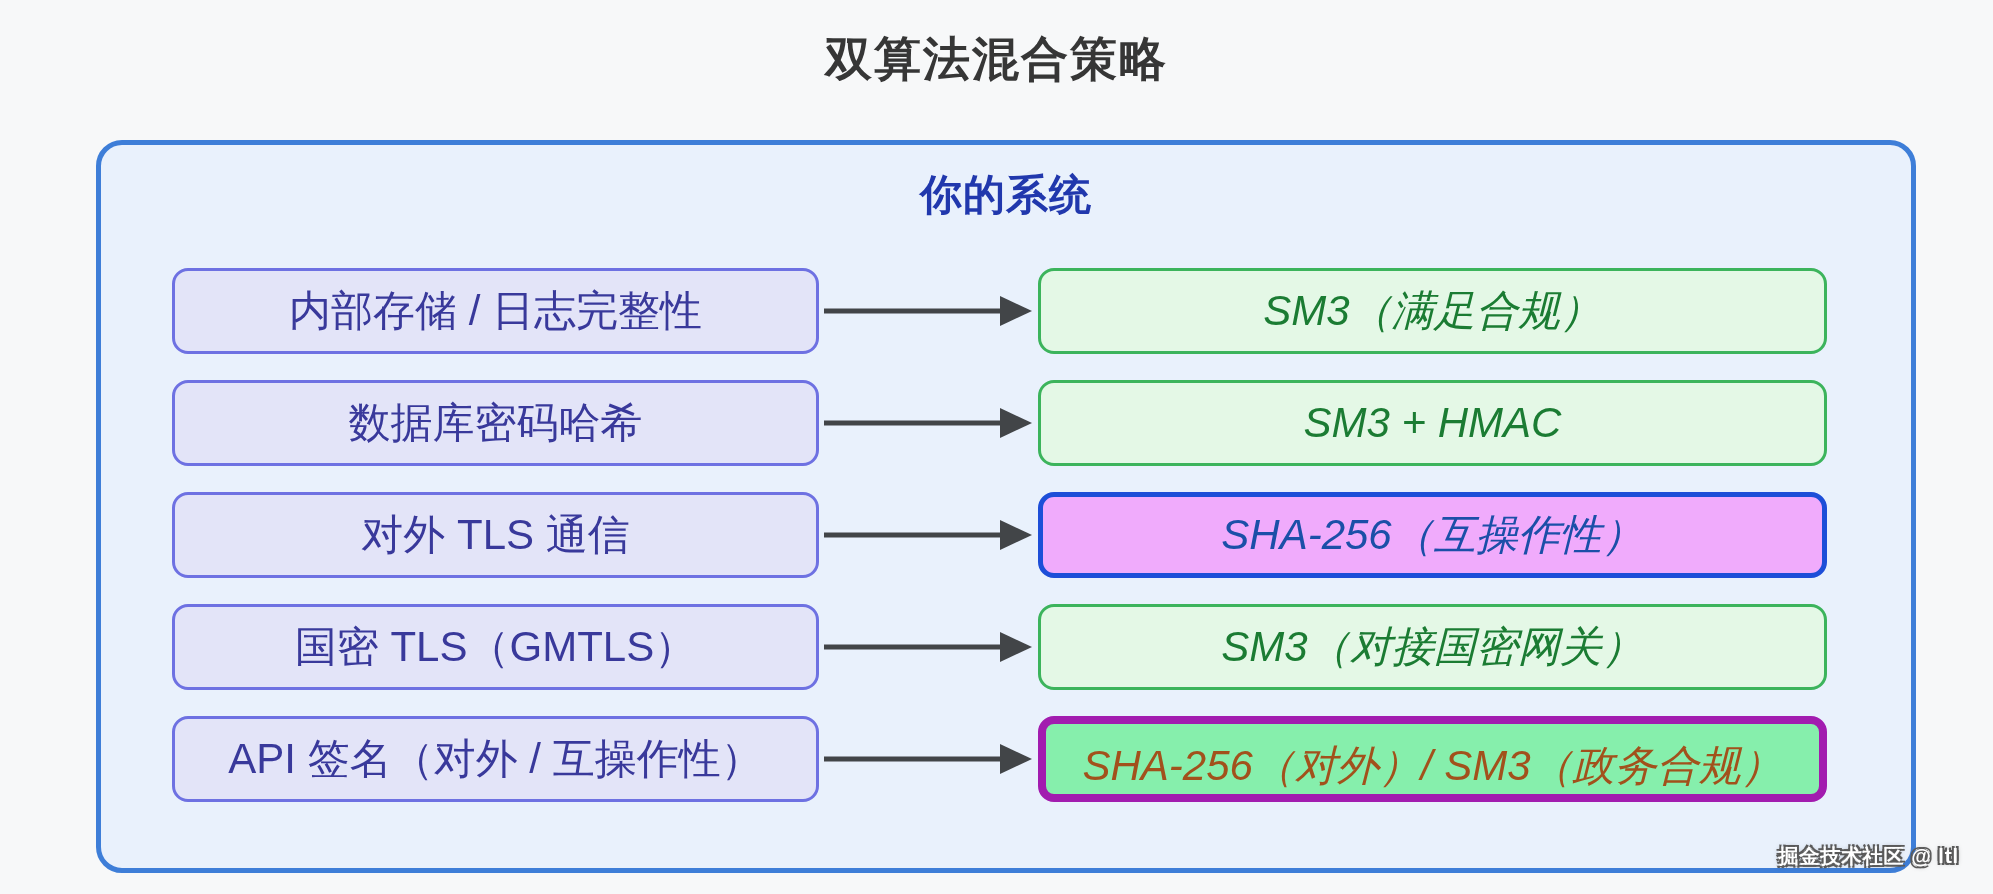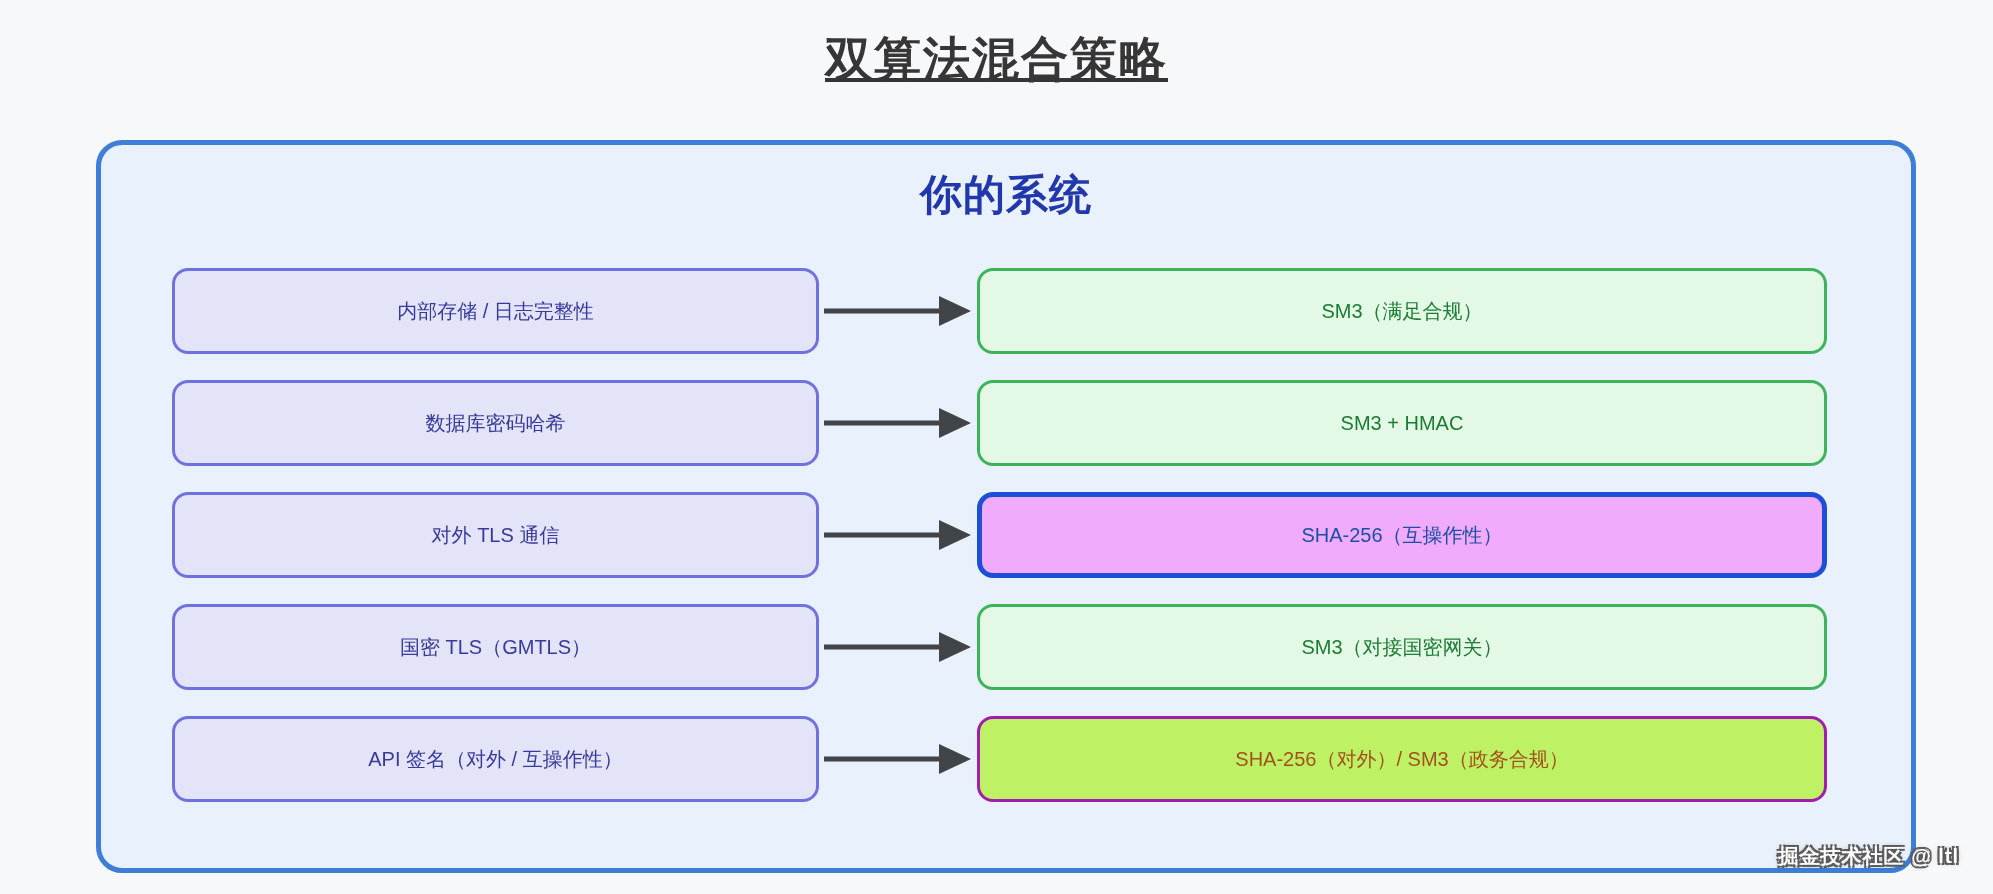--- a/index.html
+++ b/index.html
@@ -18,21 +18,20 @@
   .main-title {
     position: absolute;
     top: 28px;
     left: 0;
     width: 100%;
     text-align: center;
     font-size: 47px;
     font-weight: 700;
     color: #363636;
     letter-spacing: 2px;
-    text-decoration: underline;
   }
   .system-container {
     position: absolute;
     left: 96px;
     top: 140px;
     width: 1820px;
     height: 733px;
     box-sizing: border-box;
     background: #e9f1fc;
     border: 5px solid #3e7ed8;
@@ -59,33 +58,33 @@
     height: 86px;
     margin-bottom: 26px;
   }
   .node {
     box-sizing: border-box;
     height: 86px;
     border-radius: 16px;
     display: flex;
     align-items: center;
     justify-content: center;
-    font-size: 20px;
+    font-size: 42px;
     font-weight: 400;
   }
   .left-node {
     width: 647px;
     background: #e3e4f8;
     border: 3px solid #6e71e2;
     color: #39399b;
   }
-  .right-node { width: 850px; }
+  .right-node { width: 789px; font-style: italic; }
   .right-node.green  { background: #e4f8e6; border: 3px solid #3cb45c; color: #1b7c33; }
   .right-node.blue   { background: #f0abfc; border: 5px solid #1d4ed8; color: #1b4fa8; }
-  .right-node.orange { background: #bef264; border: 3px solid #a21caf; color: #a2511c; }
+  .right-node.orange { background: #86efac; border: 8px solid #a21caf; color: #a2511c; align-items: flex-end; }
   .arrow {
     position: relative;
     flex: 1;
     height: 100%;
   }
   .arrow-line {
     position: absolute;
     left: 5px;
     right: 34px;
     top: 50%;

